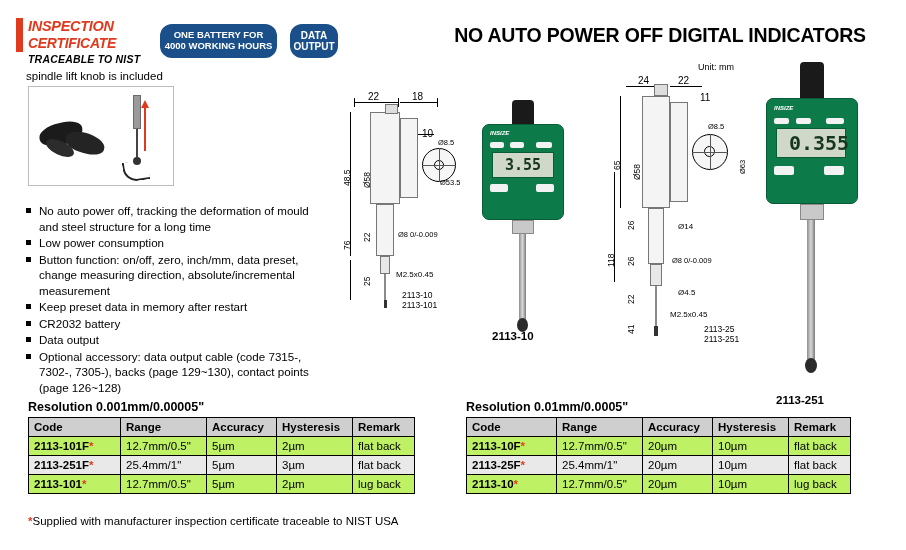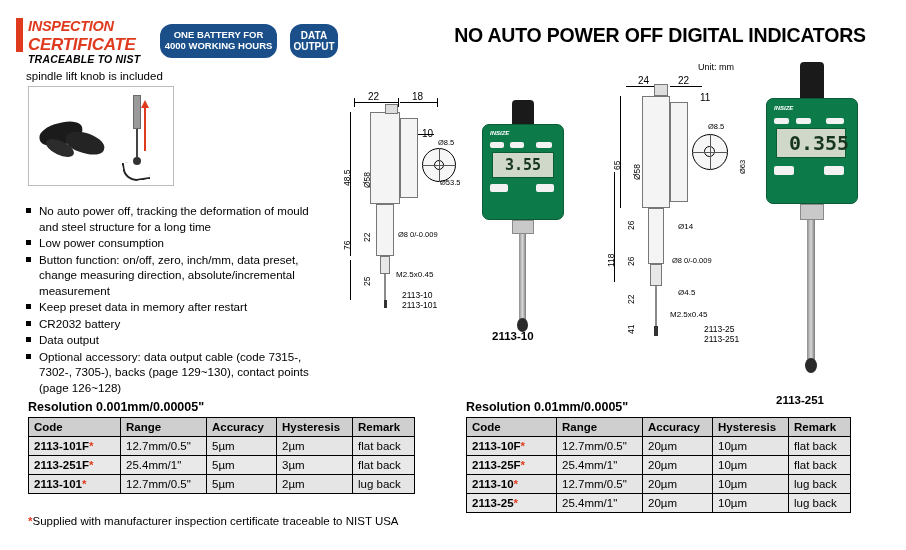--- a/index.html
+++ b/index.html
@@ -21,21 +21,21 @@
   .cert-logo .bar {
     position:absolute; left:0; top:2px; width:7px; height:34px; background:#e03a1e;
   }
   .cert-line1 {
     position:absolute; left:12px; top:2px;
     font-size:14.5px; font-weight:bold; font-style:italic; color:#e03a1e;
     letter-spacing:-0.3px;
   }
   .cert-line2 {
     position:absolute; left:12px; top:19px;
-    font-size:17px; font-weight:bold; font-style:italic; color:#e03a1e;
+    font-size:14px; font-weight:bold; font-style:italic; color:#e03a1e;
     letter-spacing:-0.3px;
   }
   .cert-line3 {
     position:absolute; left:12px; top:37px;
     font-size:10.5px; font-weight:bold; font-style:italic; color:#000;
     letter-spacing:0.2px;
   }
 
   .badge {
     position:absolute;
@@ -103,21 +103,21 @@
     border:1px solid #000;
     font-weight:bold;
     padding:2px 5px;
     text-align:left;
     height:19px;
   }
   table.spec td {
     border:1px solid #000;
     padding:2px 5px;
     height:19px;
-    background:#e5e5e5;
+    background:#bef264;
   }
   table.spec tr.alt td { background:#e9e9e9; }
   td.code { font-weight:bold; }
   .ast { color:#e03a1e; font-weight:bold; }
   .footnote {
     position:absolute; left:28px; top:515px; font-size:11.5px;
   }
 
   
   .dwg { position:absolute; }
@@ -390,27 +390,20 @@
           <td>10µm</td>
           <td>flat back</td>
         </tr>
         <tr>
           <td class="code"><span>2113-10</span><span class="ast">*</span></td>
           <td>12.7mm/0.5"</td>
           <td>20µm</td>
           <td>10µm</td>
           <td>lug back</td>
         </tr>
-        <tr class="alt">
-          <td class="code"><span>2113-25</span><span class="ast">*</span></td>
-          <td>25.4mm/1"</td>
-          <td>20µm</td>
-          <td>10µm</td>
-          <td>lug back</td>
-        </tr>
       </tbody>
     </table>
   </div>
 
   <div class="footnote">
     <span class="ast">*</span><span>Supplied with manufacturer inspection certificate traceable to NIST USA</span>
   </div>
 
 </div>
 

